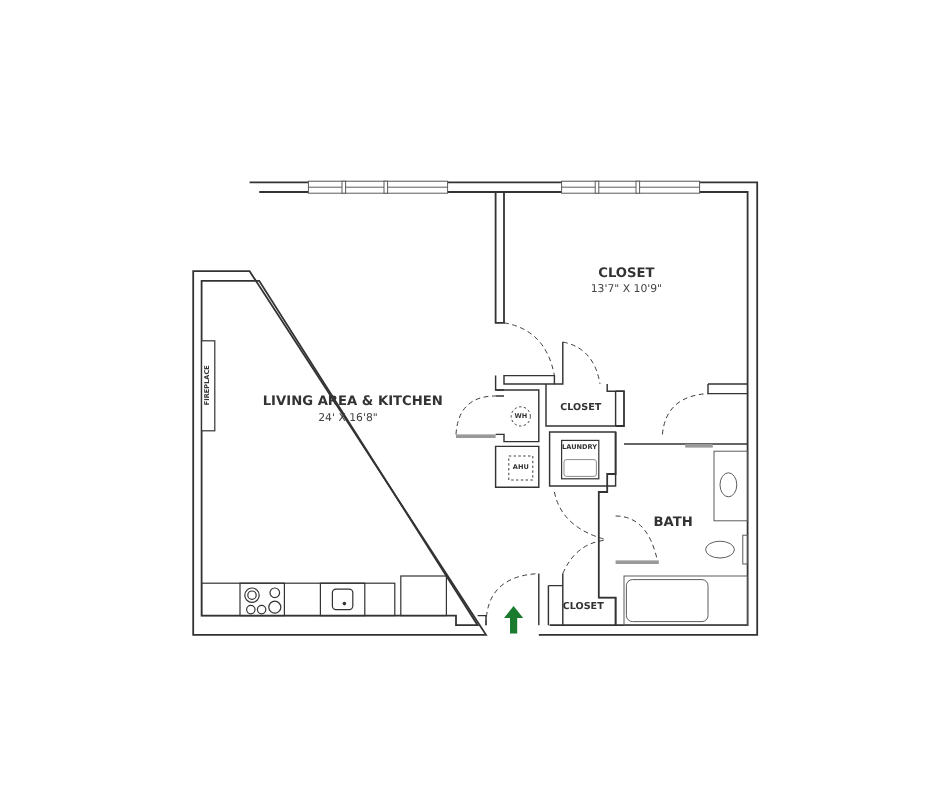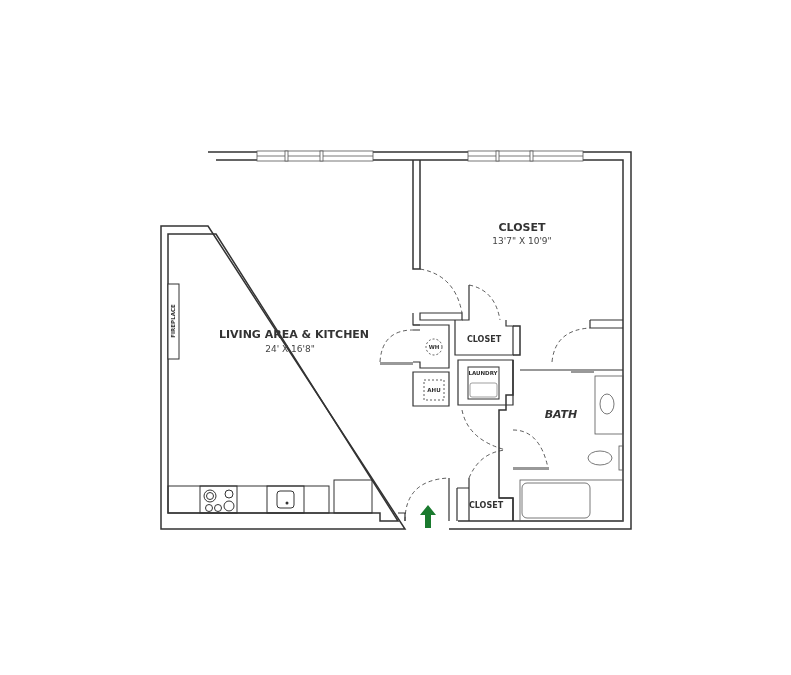--- a/index.html
+++ b/index.html
@@ -112,19 +112,19 @@
 
   <g fill="#1a7a2e">
     <polygon points="428,505 420,515 425,515 425,528 431,528 431,515 436,515"></polygon>
   </g>
 </svg>
 
 <div class="lbl room-name" style="left:522px;top:227px;">CLOSET</div>
 <div class="lbl room-dim" style="left:522px;top:241px;">13'7" X 10'9"</div>
 <div class="lbl room-name" style="left:294px;top:334px;">LIVING AREA &amp; KITCHEN</div>
 <div class="lbl room-dim" style="left:290px;top:349px;">24' X 16'8"</div>
-<div class="lbl room-name" style="left:561px;top:414px;font-style:italic;">BATH</div>
+<div class="lbl room-name" style="left:561px;top:435px;">BATH</div>
 <div class="lbl small" style="left:484px;top:339px;">CLOSET</div>
 <div class="lbl small" style="left:486px;top:505px;">CLOSET</div>
 <div class="lbl tiny" style="left:434px;top:347px;">WH</div>
 <div class="lbl tiny" style="left:434px;top:390px;">AHU</div>
 <div class="lbl tiny" style="left:483px;top:373px;">LAUNDRY</div>
 <div class="lbl tiny vert" style="left:173px;top:321px;">FIREPLACE</div>
 
 </body></html>

